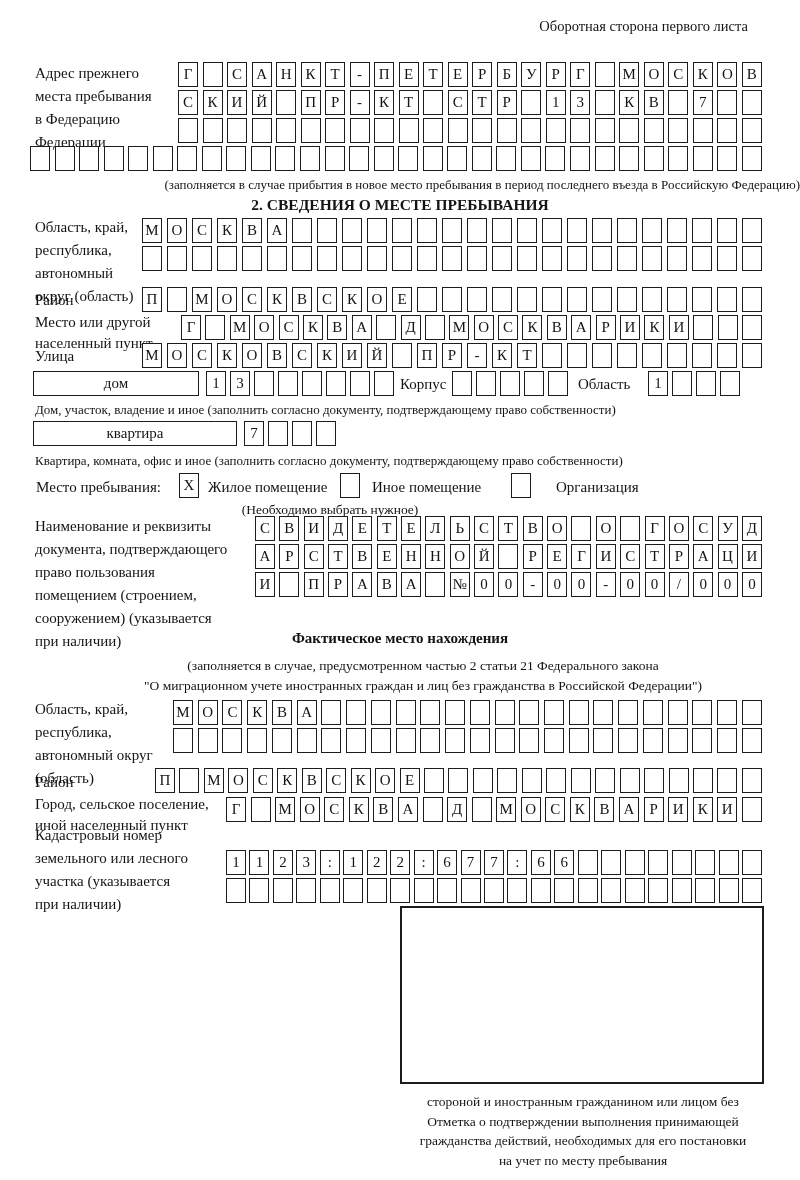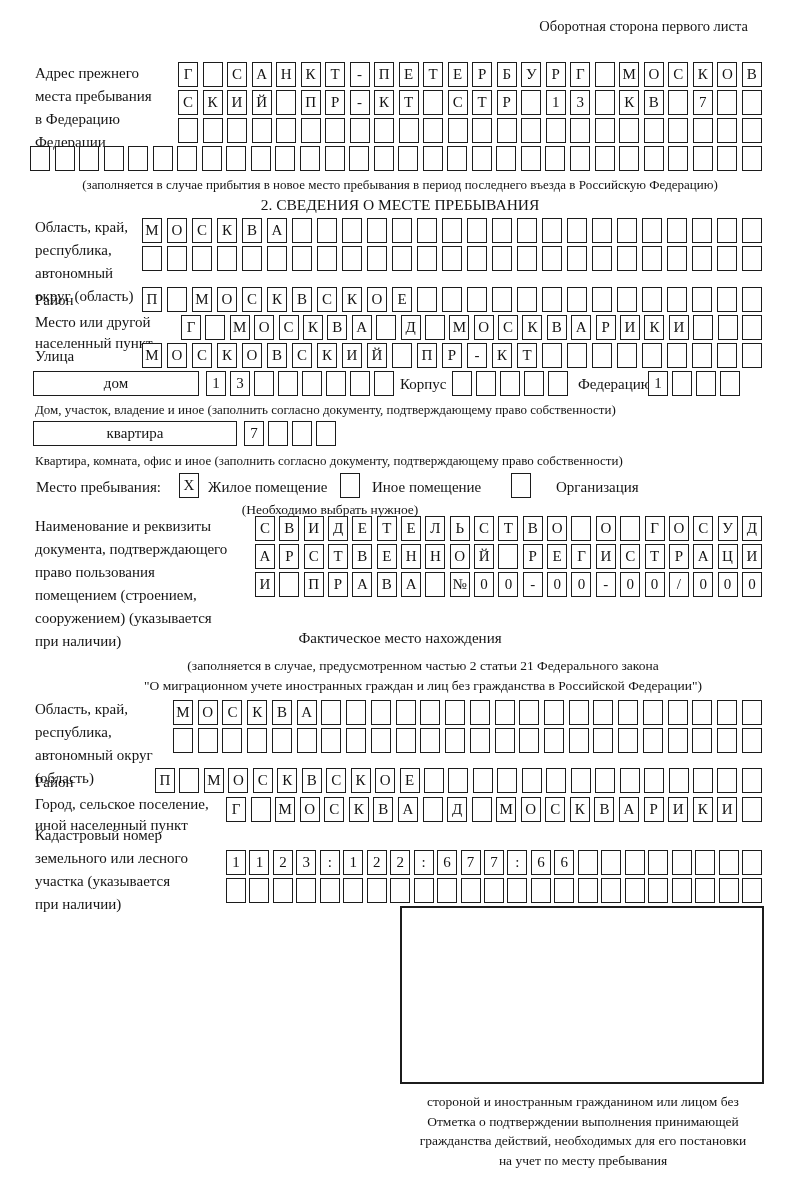--- a/index.html
+++ b/index.html
@@ -8,21 +8,21 @@
   #page{position:relative;width:800px;height:1180px;background:#ffffff;overflow:hidden;}
   .abs{position:absolute;}
   .cellrow{display:flex;justify-content:space-between;}
   .cellgrp{display:flex;justify-content:space-between;}
   .cell{flex:none;width:20px;height:25px;border:1.6px solid #1c1c1c;display:flex;align-items:center;justify-content:center;font-size:15px;line-height:1;background:#fff;}
   .lbl{font-size:15px;line-height:23px;}
   .lbl-sm{font-size:15px;line-height:21px;}
   .cap{font-size:13px;line-height:17px;}
   .center{text-align:center;}
   .widebox{border:1.6px solid #1c1c1c;height:25px;display:flex;align-items:center;justify-content:center;font-size:15px;background:#fff;}
-  .title{font-size:15.5px;font-weight:normal;}
+  .title{font-size:15.5px;font-weight:bold;}
   .stamp{border:2px solid #1c1c1c;background:#fff;}
   .lbl-line{white-space:nowrap;}
 </style>
 </head>
 <body>
 
 <div id="page">
 
   <div class="abs" style="top:18px;right:52px;font-size:14.5px;">Оборотная сторона первого листа</div>
 
@@ -135,21 +135,21 @@
       <span class="cell"></span>
       <span class="cell"></span>
       <span class="cell"></span>
       <span class="cell"></span>
       <span class="cell"></span>
       <span class="cell"></span>
       <span class="cell"></span>
       <span class="cell"></span>
       <span class="cell"></span>
     </div>
-  <div class="abs cap center" style="left:0;top:176px;width:800px;">(заполняется в случае прибытия в новое место пребывания в период последнего въезда в Российскую Федерацию)</div>
+  <div class="abs cap center" style="left:0;top:176px;width:800px;text-align:right;">(заполняется в случае прибытия в новое место пребывания в период последнего въезда в Российскую Федерацию)</div>
 
   <div class="abs title center" style="left:0;top:196px;width:800px;">2. СВЕДЕНИЯ О МЕСТЕ ПРЕБЫВАНИЯ</div>
 
   <div class="abs lbl" style="left:35px;top:216px;width:120px;">
       <div class="lbl-line">Область, край,</div>
       <div class="lbl-line">республика,</div>
       <div class="lbl-line">автономный</div>
       <div class="lbl-line">округ (область)</div>
     </div>
   <div class="abs cellrow" style="left:142px;top:218px;width:620px;">
@@ -308,21 +308,21 @@
       <span class="cell"></span>
     </div>
   <div class="abs lbl" style="left:400px;top:373px;">Корпус</div>
   <div class="abs cellgrp" style="left:452px;top:371px;width:116px;">
       <span class="cell"></span>
       <span class="cell"></span>
       <span class="cell"></span>
       <span class="cell"></span>
       <span class="cell"></span>
     </div>
-  <div class="abs lbl" style="left:578px;top:373px;">Федерацию</div>
+  <div class="abs lbl" style="left:578px;top:373px;">Область</div>
   <div class="abs cellgrp" style="left:648px;top:371px;width:92px;">
       <span class="cell">1</span>
       <span class="cell"></span>
       <span class="cell"></span>
       <span class="cell"></span>
     </div>
   <div class="abs cap" style="left:35px;top:401px;width:740px;">Дом, участок, владение и иное (заполнить согласно документу, подтверждающему право собственности)</div>
 
   <div class="abs widebox" style="left:33px;top:421px;width:204px;">квартира</div>
   <div class="abs cellgrp" style="left:244px;top:421px;width:92px;">

